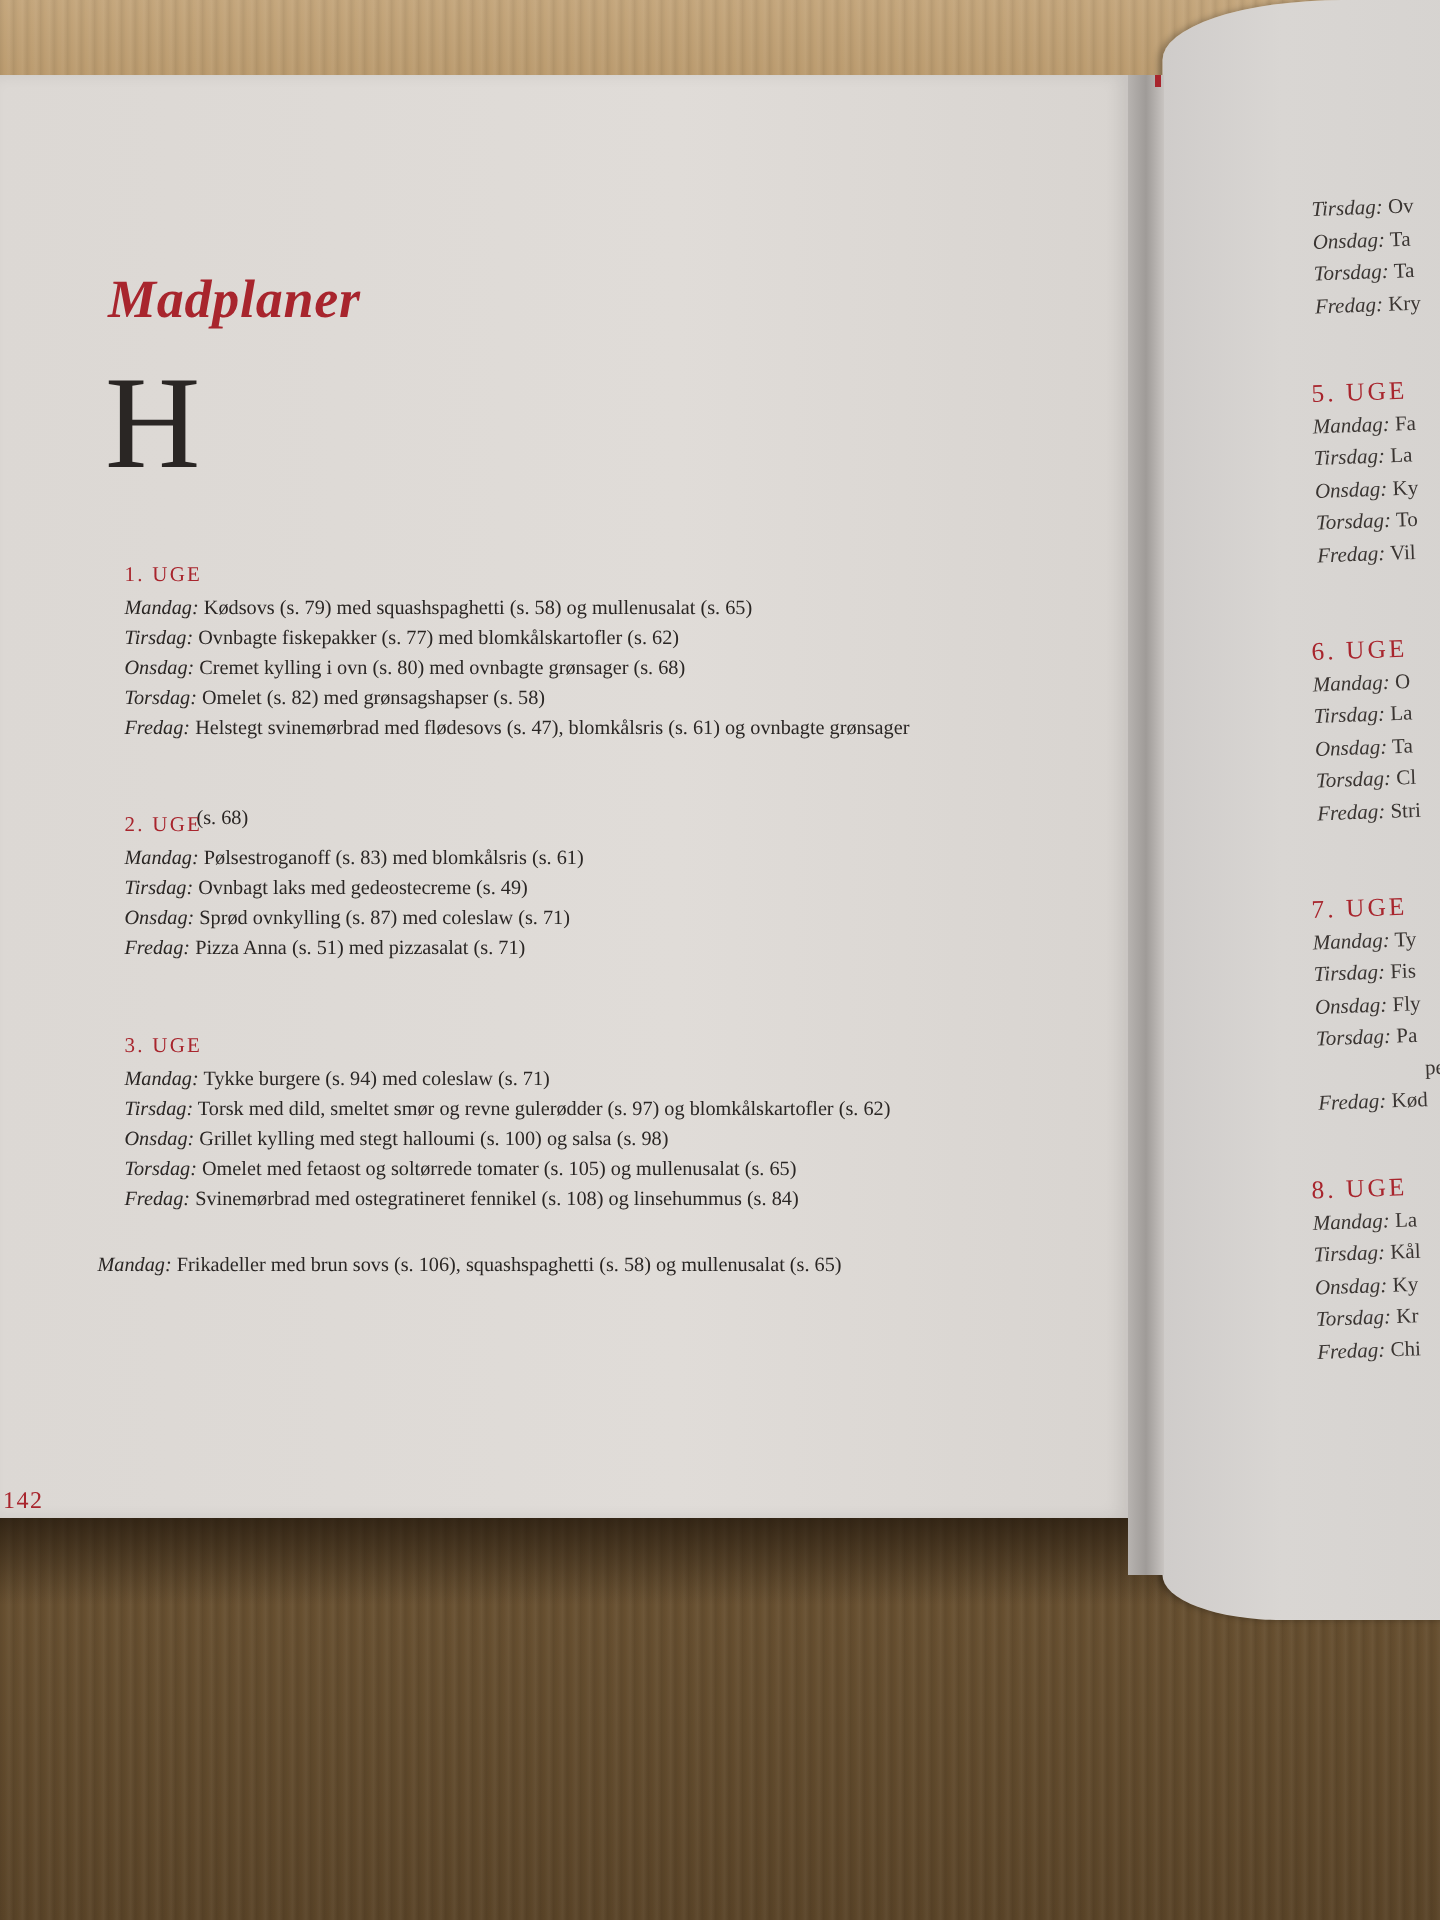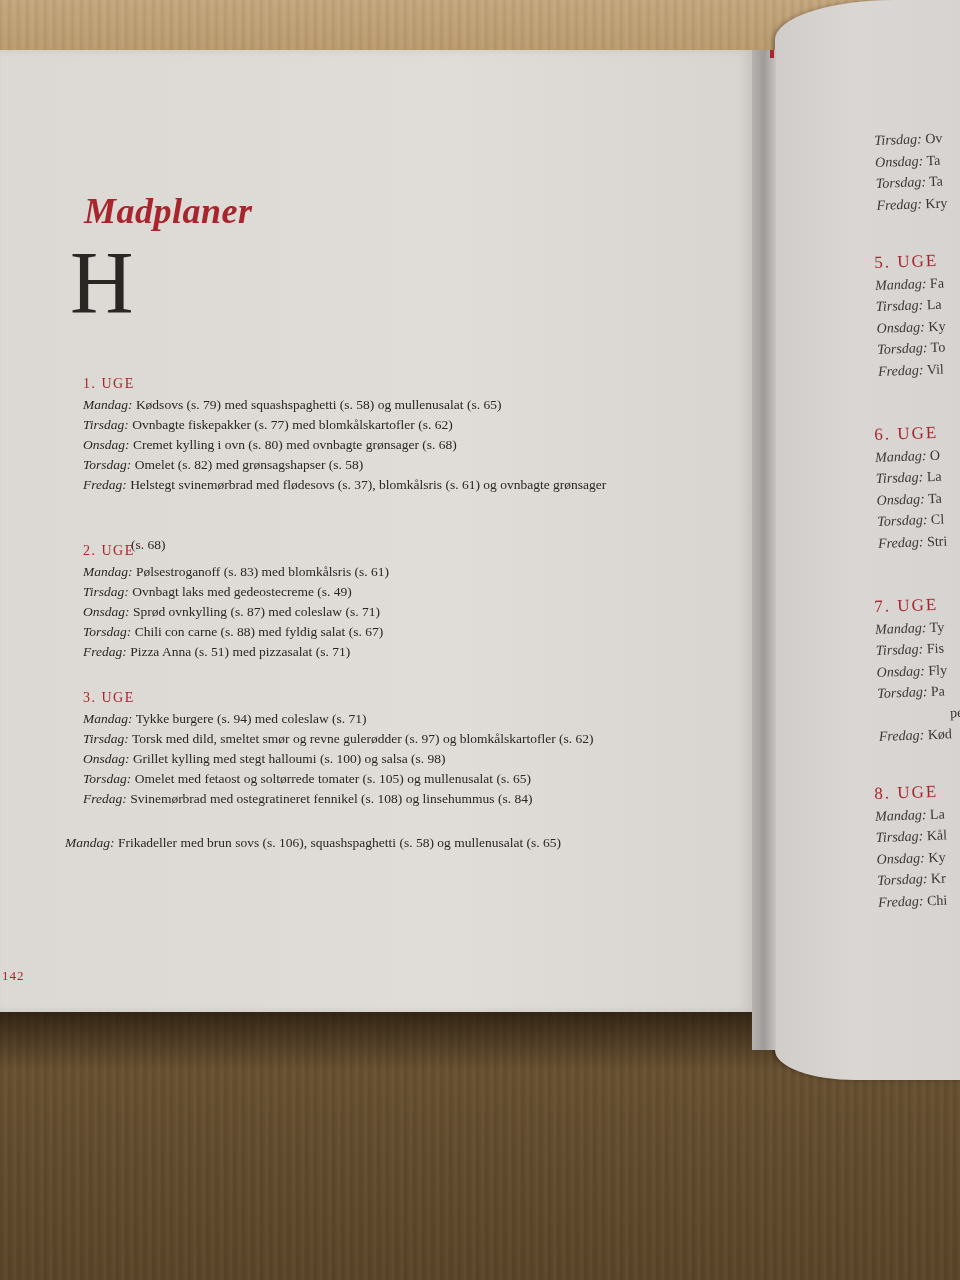--- a/index.html
+++ b/index.html
@@ -52,21 +52,21 @@
   .week {
     position:absolute; left:83px; width:600px;
     font-size:13.5px; color:#2a2624; line-height:20px;
   }
   .week-head {
     color:#a8252d; font-size:14px; letter-spacing:1.5px; margin-bottom:1px;
   }
   .day { font-style:italic; }
   .cont { padding-left:48px;margin-top:40px; }
   .pagenum {
-    position:absolute; left:2px; top:968px; font-size:13px; color:#a8252d;
+    position:absolute; left:2px; top:992px; font-size:16px; color:#a8252d;
     letter-spacing:1px;
   }
   .rweek {
     position:absolute; left:874px; width:120px;
     font-size:14px; color:#3a3532; line-height:21.5px;
     transform: rotate(-2deg); transform-origin:left top;
     white-space:nowrap;
   }
   .rweek .week-head { font-size:17px; letter-spacing:2px; }
   .red-edge {
@@ -79,42 +79,41 @@
 <div class="wood-top"></div>
 <div class="wood-grain"></div>
 <div class="shadow"></div>
 
 <div class="right-page"></div>
 <div class="spine"></div>
 <div class="red-edge"></div>
 
 <div class="left-page"></div>
 
-<h1 class="title" style="margin:12px">Madplaner</h1>
+<h1 class="title" style="margin:0">Madplaner</h1>
 
 <div class="intro">
   <span class="dropcap">H</span>
 </div>
 
 <div class="week" style="top:374px">
   <div class="week-head">1. UGE</div>
   <div><span class="day">Mandag:</span><span> Kødsovs (s. 79) med squashspaghetti (s. 58) og mullenusalat (s. 65)</span></div>
   <div><span class="day">Tirsdag:</span><span> Ovnbagte fiskepakker (s. 77) med blomkålskartofler (s. 62)</span></div>
   <div><span class="day">Onsdag:</span><span> Cremet kylling i ovn (s. 80) med ovnbagte grønsager (s. 68)</span></div>
   <div><span class="day">Torsdag:</span><span> Omelet (s. 82) med grønsagshapser (s. 58)</span></div>
-  <div><span class="day">Fredag:</span><span> Helstegt svinemørbrad med flødesovs (s. 37), blomkålsris (s. 61) og ovnbagte grønsager</span></div>
+  <div><span class="day">Fredag:</span><span> Helstegt svinemørbrad med flødesovs (s. 47), blomkålsris (s. 61) og ovnbagte grønsager</span></div>
   <div class="cont">(s. 68)</div>
 </div>
 
 <div class="week" style="top:541px">
   <div class="week-head">2. UGE</div>
   <div><span class="day">Mandag:</span><span> Pølsestroganoff (s. 83) med blomkålsris (s. 61)</span></div>
   <div><span class="day">Tirsdag:</span><span> Ovnbagt laks med gedeostecreme (s. 49)</span></div>
   <div><span class="day">Onsdag:</span><span> Sprød ovnkylling (s. 87) med coleslaw (s. 71)</span></div>
-  <div><span class="day">Torsdag:</span><span> Chili con carne (s. 88) med fyldig salat (s. 67)</span></div>
   <div><span class="day">Fredag:</span><span> Pizza Anna (s. 51) med pizzasalat (s. 71)</span></div>
 </div>
 
 <div class="week" style="top:688px">
   <div class="week-head">3. UGE</div>
   <div><span class="day">Mandag:</span><span> Tykke burgere (s. 94) med coleslaw (s. 71)</span></div>
   <div style="white-space:nowrap"><span class="day">Tirsdag:</span><span> Torsk med dild, smeltet smør og revne gulerødder (s. 97) og blomkålskartofler (s. 62)</span></div>
   <div><span class="day">Onsdag:</span><span> Grillet kylling med stegt halloumi (s. 100) og salsa (s. 98)</span></div>
   <div><span class="day">Torsdag:</span><span> Omelet med fetaost og soltørrede tomater (s. 105) og mullenusalat (s. 65)</span></div>
   <div><span class="day">Fredag:</span><span> Svinemørbrad med ostegratineret fennikel (s. 108) og linsehummus (s. 84)</span></div>

